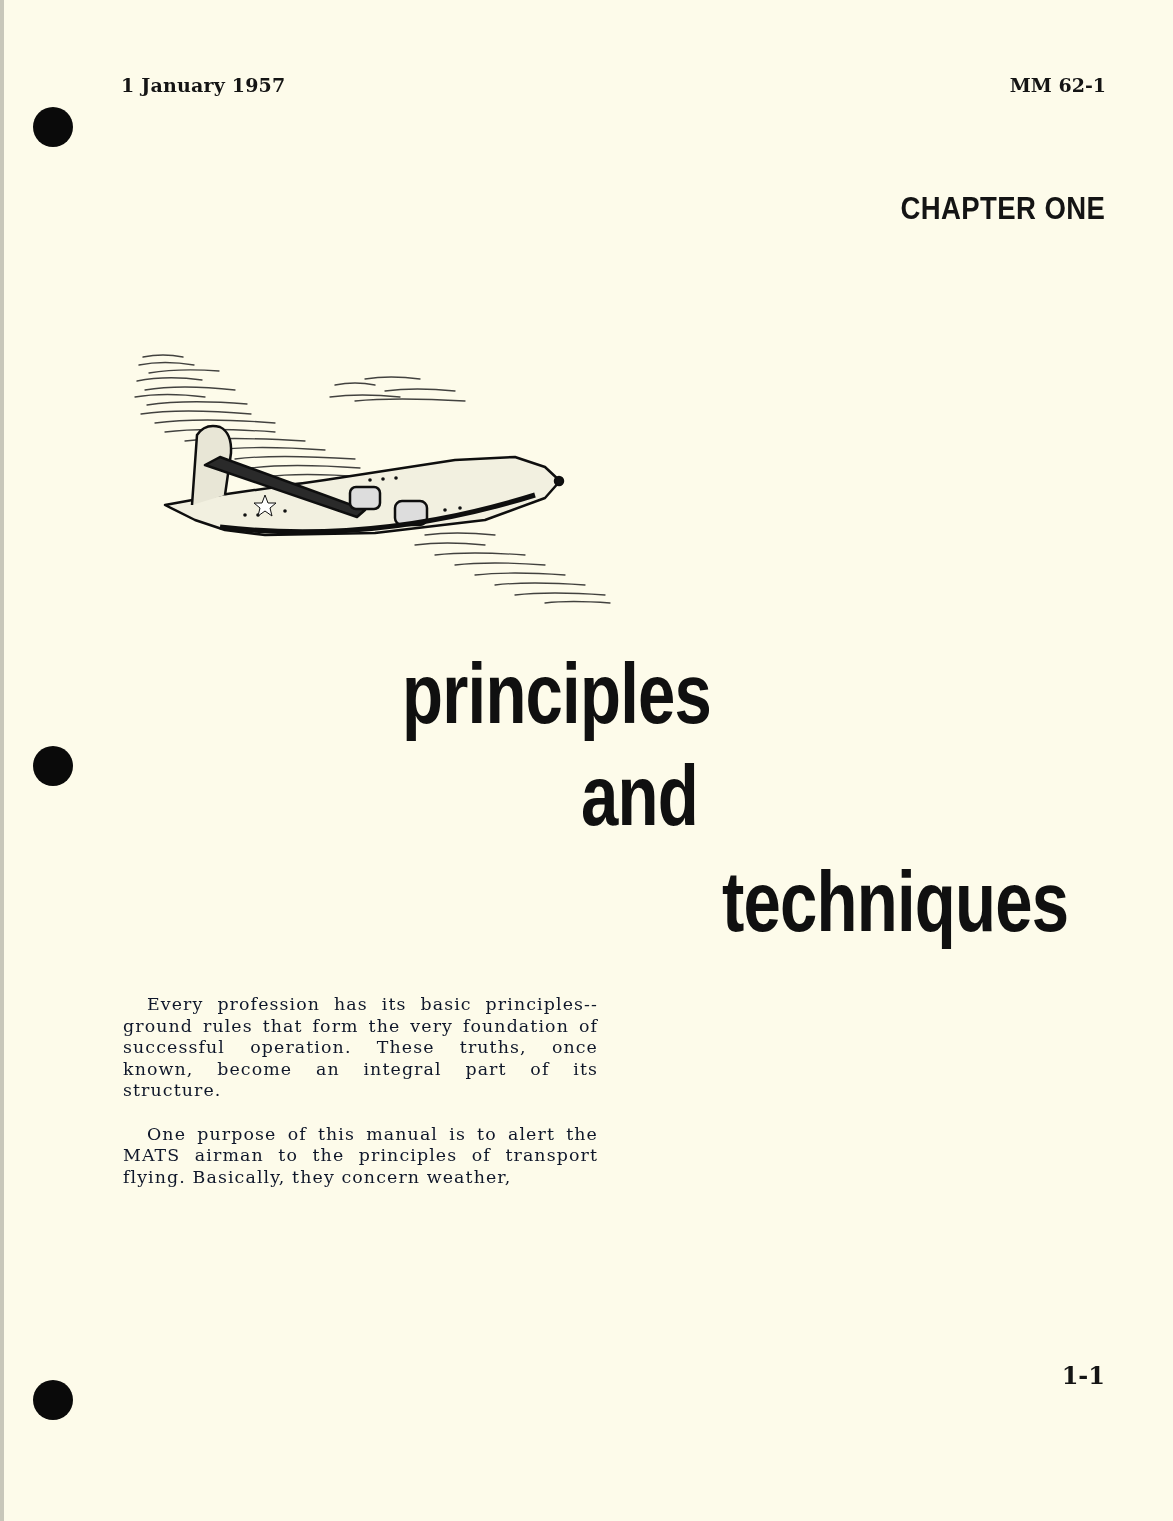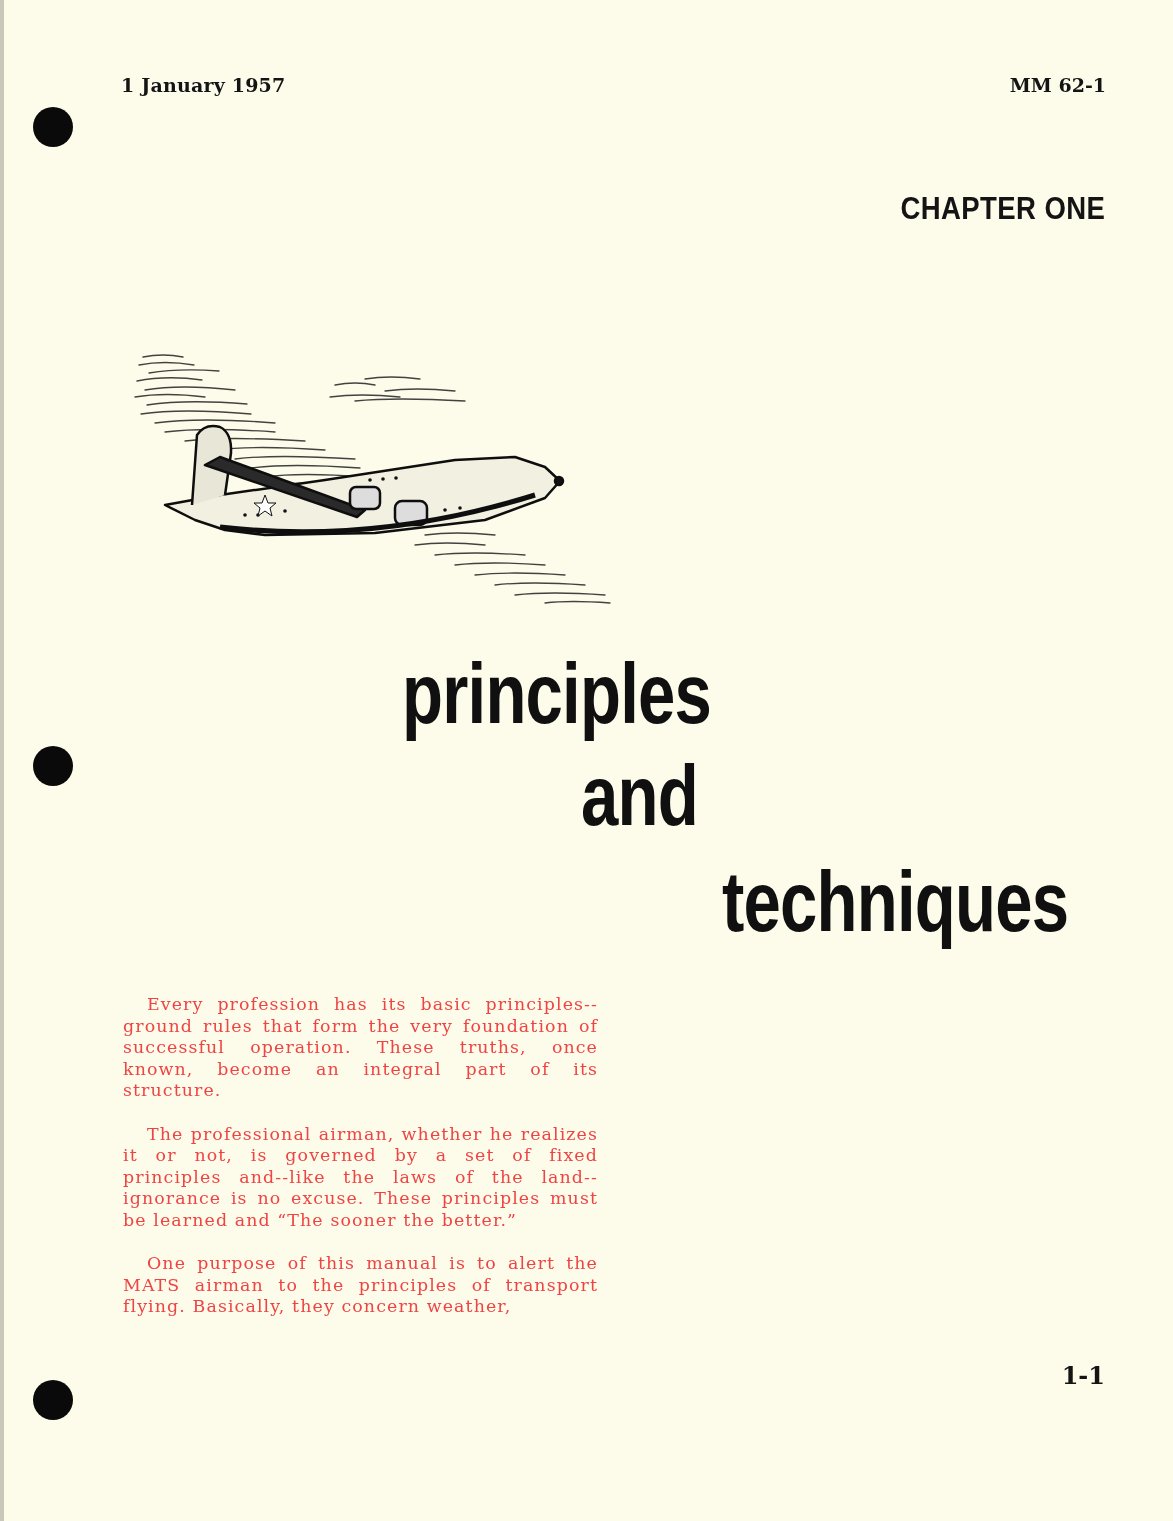--- a/index.html
+++ b/index.html
@@ -45,21 +45,21 @@
       letter-spacing: -1px;
       color: #101010;
     }
     .t1 { left: 402px; top: 650px; }
     .t2 { left: 581px; top: 752px; }
     .t3 { left: 722px; top: 858px; }
     .col {
       position: absolute; top: 994px; width: 475px;
       font-family: "DejaVu Serif", serif; font-size: 17.4px; line-height: 21.6px;
       text-align: justify; letter-spacing: 1.1px;
-      color: #ef4444;
+      color: #0f172a;
     }
     .col-left { left: 123px; }
     .col-right { left: 630px; }
     .col p { margin: 0 0 21.6px 0; text-indent: 24px; }
     .col p.noindent { text-indent: 0; }
     .page-number {
       position: absolute; right: 68px; top: 1361px;
       font-family: "DejaVu Serif", serif; font-weight: bold; font-size: 24px;
     }
   </style>
@@ -141,20 +141,19 @@
     <polygon points="140,160 143,168 151,168 145,173 147,181 140,176 133,181 135,173 129,168 137,168" fill="#fff" stroke="#111" stroke-width="1"></polygon>
   </svg>
 </div>
 
 <div class="title-line t1">principles</div>
 <div class="title-line t2">and</div>
 <div class="title-line t3">techniques</div>
 
 <div class="col col-left">
   <p>Every profession has its basic principles--ground rules that form the very foundation of successful operation. These truths, once known, become an integral part of its structure.</p>
-  <p>The professional airman, whether he realizes it or not, is governed by a set of fixed principles and--like the laws of the land--ignorance is no excuse. These principles must be learned and “The sooner the better.”</p>
   <p>One purpose of this manual is to alert the MATS airman to the principles of transport flying. Basically, they concern weather,</p>
 </div>
 
 <div class="col col-right">
 </div>
 
 <div class="page-number">1-1</div>
 
 </body></html>

